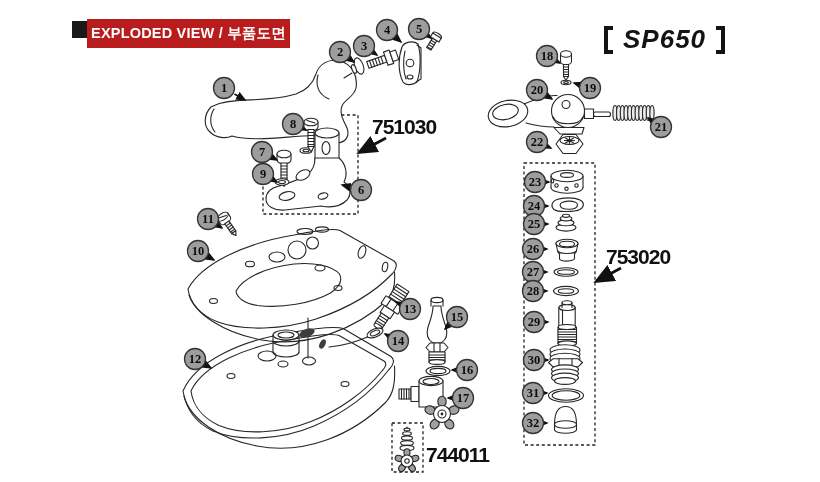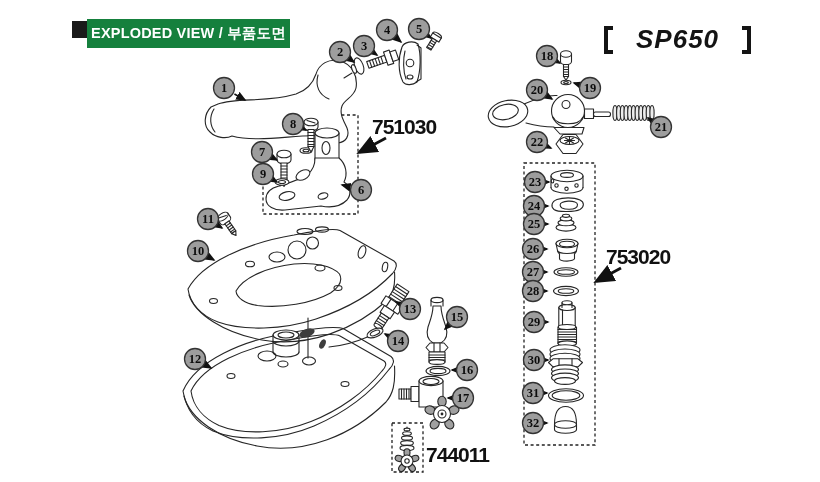--- a/index.html
+++ b/index.html
@@ -1,23 +1,23 @@
 <!DOCTYPE html>
 <html><head>
 <meta charset="utf-8">
 <style>
   html,body{margin:0;padding:0;background:#fff;}
   .stage{position:relative;width:820px;height:482px;background:#fff;overflow:hidden;
          font-family:"Liberation Sans",sans-serif;}
   .stage svg{position:absolute;left:0;top:0;}
   .banner-notch{position:absolute;left:72px;top:21px;width:15px;height:17px;background:#1a1a1a;}
-  .banner{position:absolute;left:87px;top:19px;width:203px;height:29px;background:#15803d;
+  .banner{position:absolute;left:87px;top:19px;width:203px;height:29px;background:#b91c1c;
           display:flex;align-items:center;justify-content:center;}
   .banner span{color:#fff;font-weight:bold;font-size:14.5px;letter-spacing:.2px;white-space:nowrap;}
-  .model{position:absolute;left:604px;top:24px;display:flex;align-items:center;gap:23px;}
+  .model{position:absolute;left:604px;top:24px;display:flex;align-items:center;gap:10px;}
   .brk{width:9px;height:28px;border:4px solid #141414;box-sizing:border-box;}
   .brk-l{border-right:none;}
   .brk-r{border-left:none;}
   .model-text{font-style:italic;font-weight:bold;font-size:26px;color:#141414;letter-spacing:1px;}
 </style>
 </head>
 <body>
 
 <div class="stage">
 

